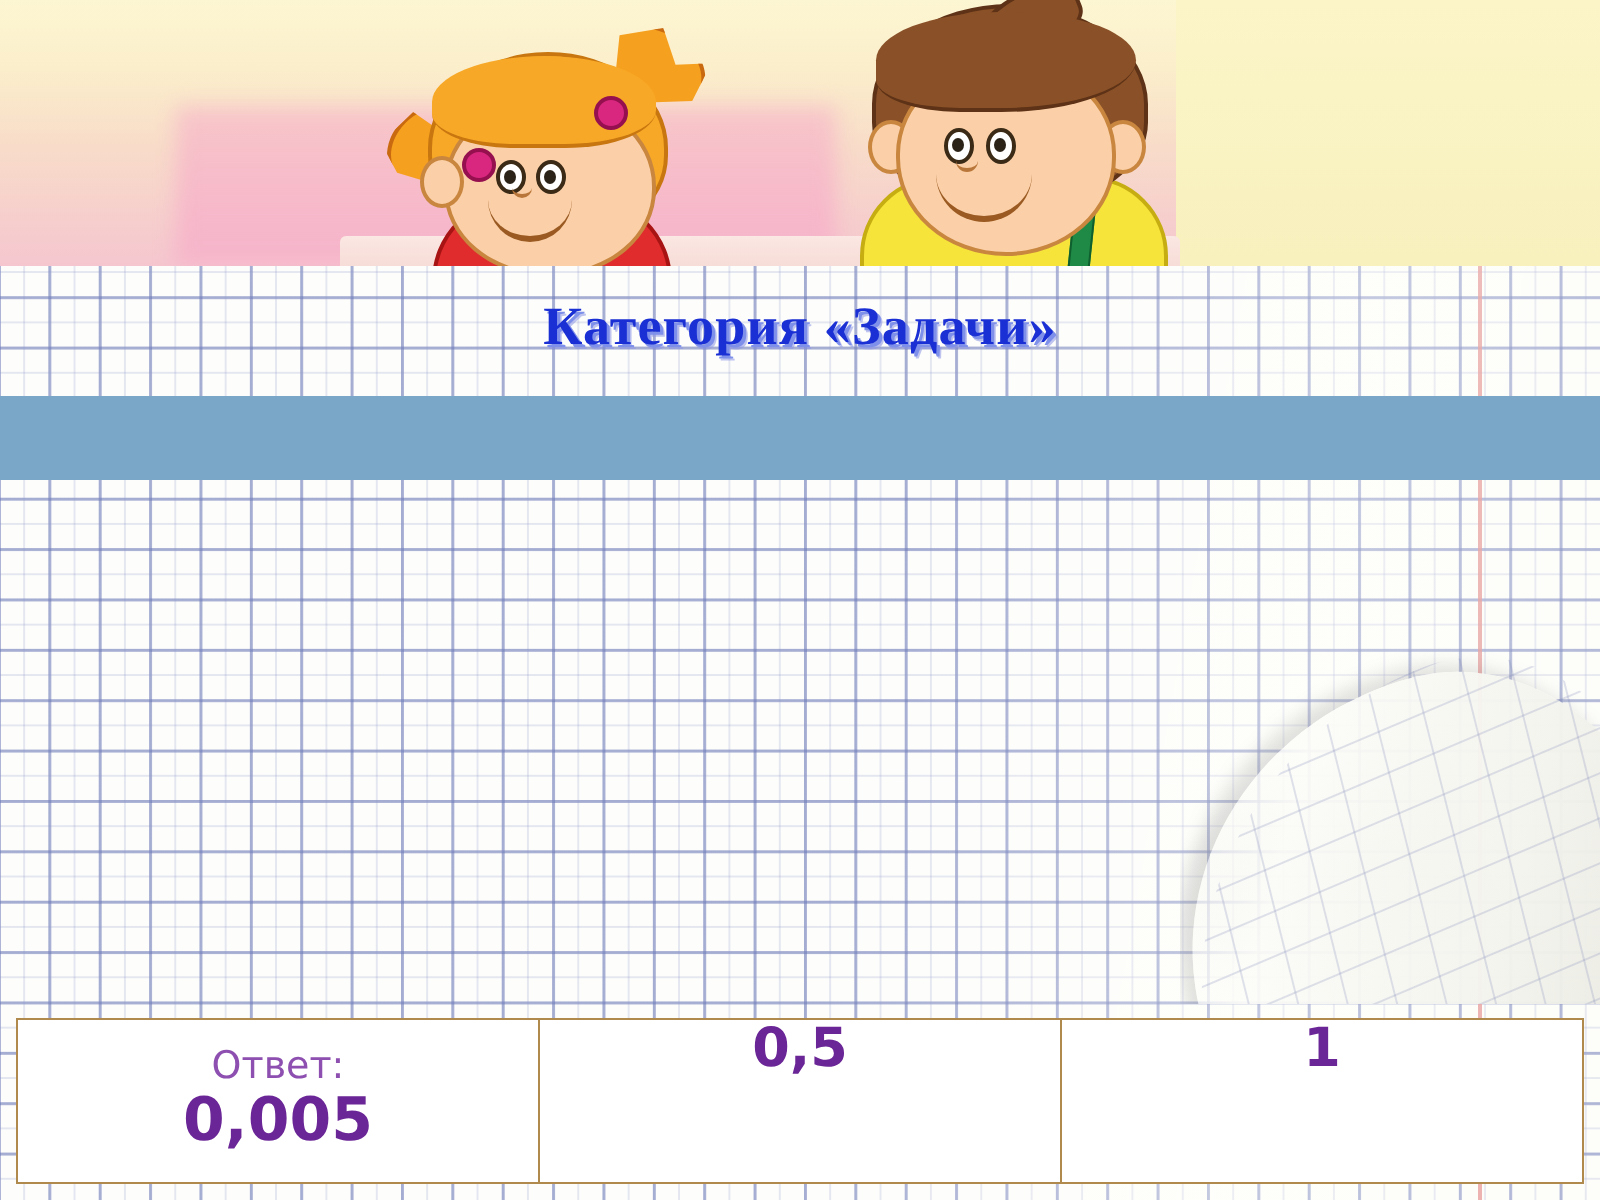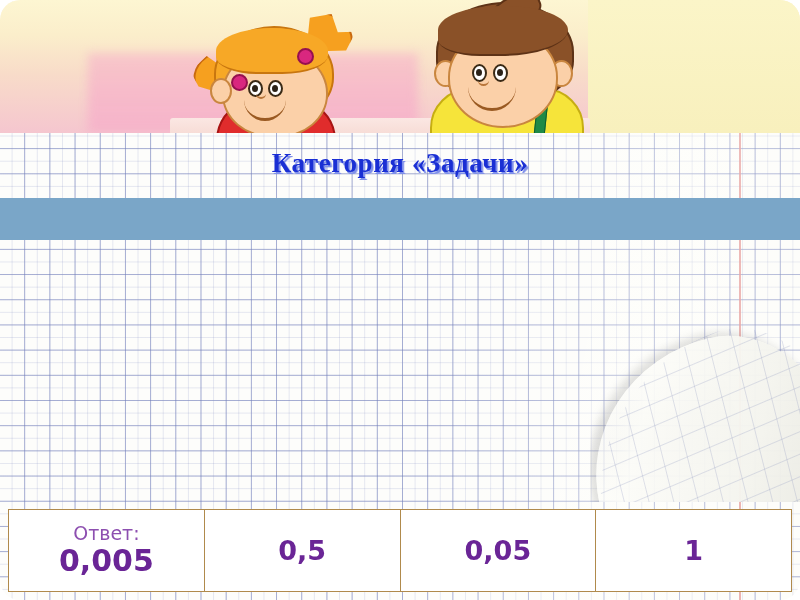--- a/index.html
+++ b/index.html
@@ -12,21 +12,20 @@
     overflow: hidden;
     font-family: "Liberation Serif", serif;
     background: #ffffff;
   }
   #slide {
     position: relative;
     width: 800px;
     height: 600px;
     overflow: hidden;
     background: #ffffff;
-    border-radius: 20px;
   }
 
   
   .paper {
     position: absolute;
     left: 0; top: 0;
     width: 800px; height: 600px;
     background-color: #fdfdfb;
     background-image:
       
@@ -332,21 +331,21 @@
     box-sizing: border-box;
   }
   .acell {
     flex: 1 1 0;
     position: relative;
     border-right: 1.6px solid #b08a4c;
     box-sizing: border-box;
     display: flex;
     flex-direction: column;
     align-items: center;
-    justify-content: center;
+    justify-content: flex-start;
     background: #ffffff;
   }
   .acell:last-child { border-right: none; }
   .acell .lbl {
     font-family: "DejaVu Sans", sans-serif;
     font-size: 19px;
     font-weight: normal;
     color: #8d4fb0;
     line-height: 1.05;
     margin-bottom: 1px;
@@ -428,20 +427,17 @@
 
   <div class="answers">
     <div class="acell correct">
       <div class="lbl">Ответ:</div>
       <div class="val">0,005</div>
     </div>
     <div class="acell">
       <div class="val">0,5</div>
     </div>
     <div class="acell">
-      <div class="val">0,05</div>
-    </div>
-    <div class="acell">
       <div class="val">1</div>
     </div>
   </div>
 
 </div>
 
 </body></html>

